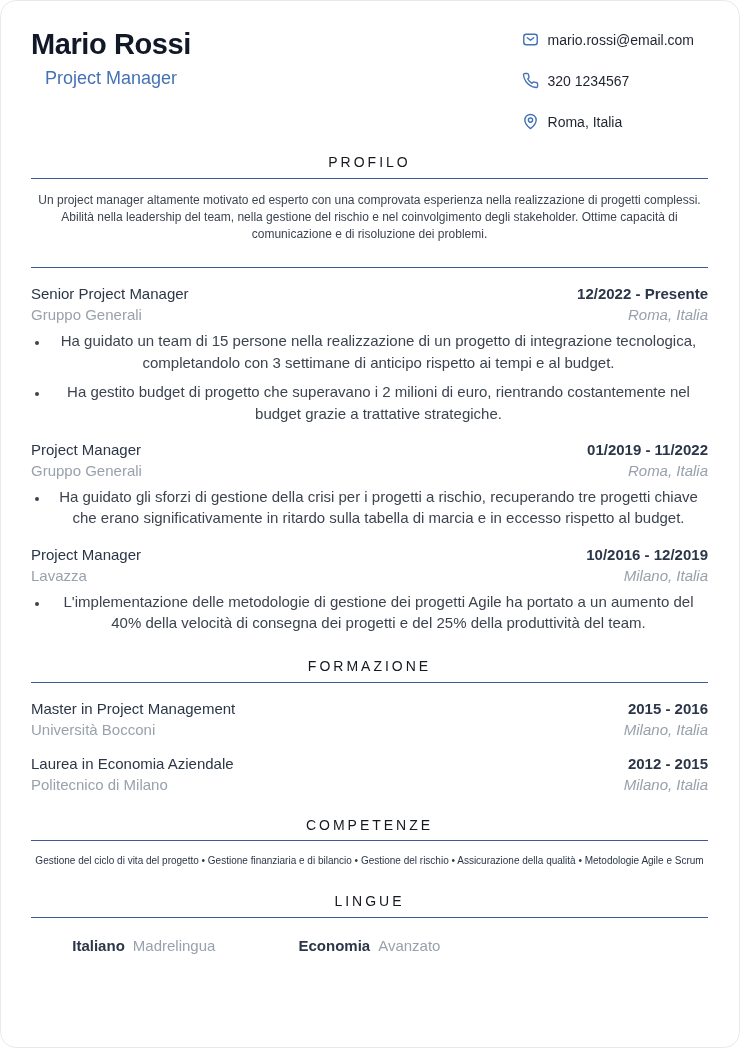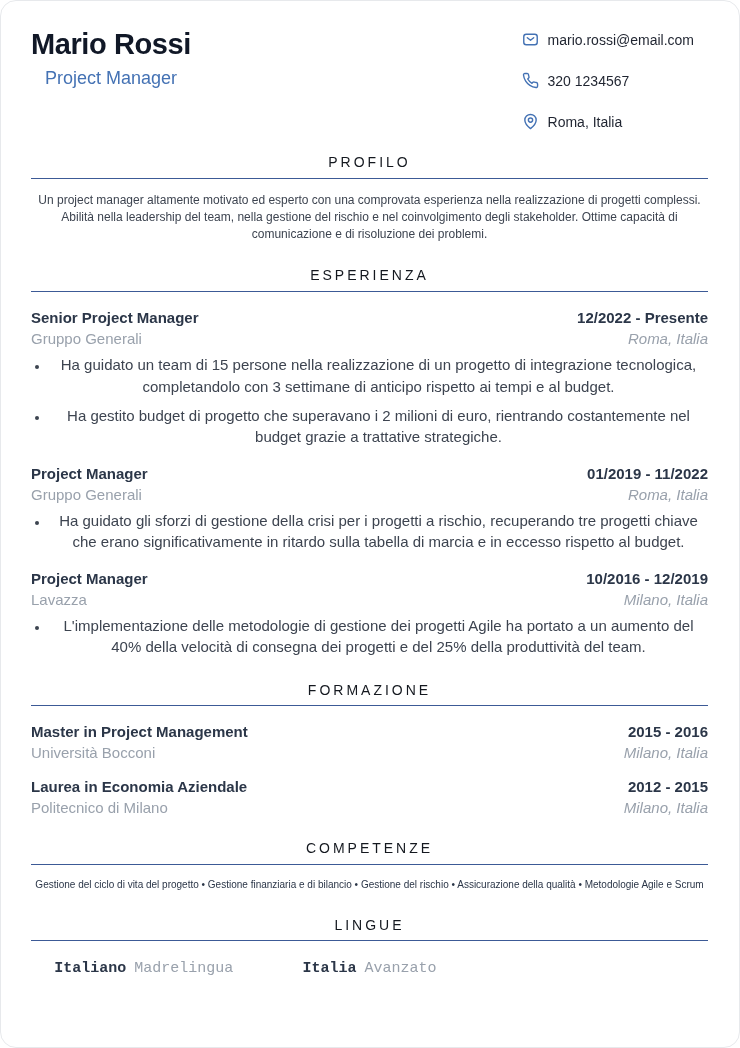--- a/index.html
+++ b/index.html
@@ -42,38 +42,38 @@
     font-size:14px;font-weight:500;color:var(--heading);
     letter-spacing:3px;line-height:1.2;
   }
   .rule{border:none;border-top:1.5px solid var(--rule);margin:7px 0 0;}
   .para{
     margin-top:13px;font-size:12px;line-height:1.43;color:var(--body);
   }
   
   .entry{margin-top:17px;}
   .entry-head{display:flex;justify-content:space-between;align-items:baseline;}
-  .entry-title{font-size:15px;font-weight:700;color:var(--title-dark);}
+  .entry-title{font-size:15px;font-weight:400;color:var(--title-dark);}
   .entry-date{font-size:15px;font-weight:700;color:var(--title-dark);white-space:nowrap;}
   .entry-sub{display:flex;justify-content:space-between;margin-top:4px;}
   .entry-company{font-size:15px;color:var(--muted);}
   .entry-loc{font-size:15px;color:var(--muted);font-style:italic;}
   ul.bullets{margin:7px 0 0;padding-left:18px;}
   ul.bullets li{
     font-size:15px;line-height:1.43;color:var(--body);
     margin-bottom:8px;
   }
   ul.bullets li::marker{color:var(--body);font-size:12px;}
   
   .skills-text{
     margin-top:13px;font-size:10px;font-weight:400;
     line-height:1.45;color:var(--title-dark);
   }
   
-  .langs{display:grid;grid-template-columns:1fr 1fr 1fr;margin-top:19px;font-family:Liberation Mono, monospace;}
+  .langs{display:grid;grid-template-columns:1fr 1fr 1fr;margin-top:19px;}
   .lang-item{font-size:15px;}
   .lang-name{font-weight:700;color:var(--title-dark);margin-right:8px;}
   .lang-level{color:var(--muted);}
 </style>
 </head>
 <body>
 
 <div class="card">
 
   <div class="header">
@@ -105,21 +105,20 @@
     </div>
   </div>
 
   <div class="section">
     <div class="sec-title">PROFILO</div>
     <hr class="rule">
     <p class="para">Un project manager altamente motivato ed esperto con una comprovata esperienza nella realizzazione di progetti complessi. Abilità nella leadership del team, nella gestione del rischio e nel coinvolgimento degli stakeholder. Ottime capacità di comunicazione e di risoluzione dei problemi.</p>
   </div>
 
   <div class="section">
-    <div class="sec-title">ESPERIENZA</div>
     <hr class="rule">
 
     <div class="entry">
       <div class="entry-head">
         <span class="entry-title">Senior Project Manager</span>
         <span class="entry-date">12/2022 - Presente</span>
       </div>
       <div class="entry-sub">
         <span class="entry-company">Gruppo Generali</span>
         <span class="entry-loc">Roma, Italia</span>
@@ -193,18 +192,18 @@
   </div>
 
   <div class="section">
     <div class="sec-title">LINGUE</div>
     <hr class="rule">
     <div class="langs">
       <div class="lang-item">
         <span class="lang-name">Italiano</span><span class="lang-level">Madrelingua</span>
       </div>
       <div class="lang-item">
-        <span class="lang-name">Italia</span><span class="lang-level">Avanzato</span>
+        <span class="lang-name">Economia</span><span class="lang-level">Avanzato</span>
       </div>
     </div>
   </div>
 
 </div>
 
 </body></html>

